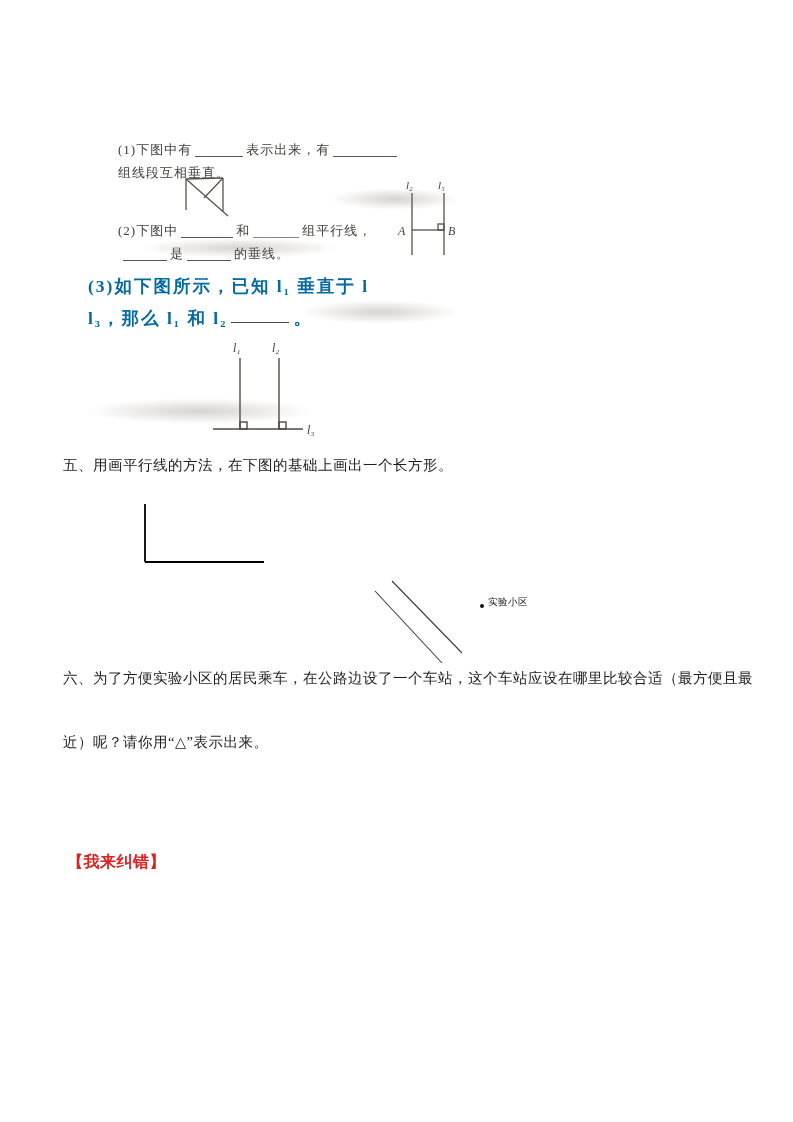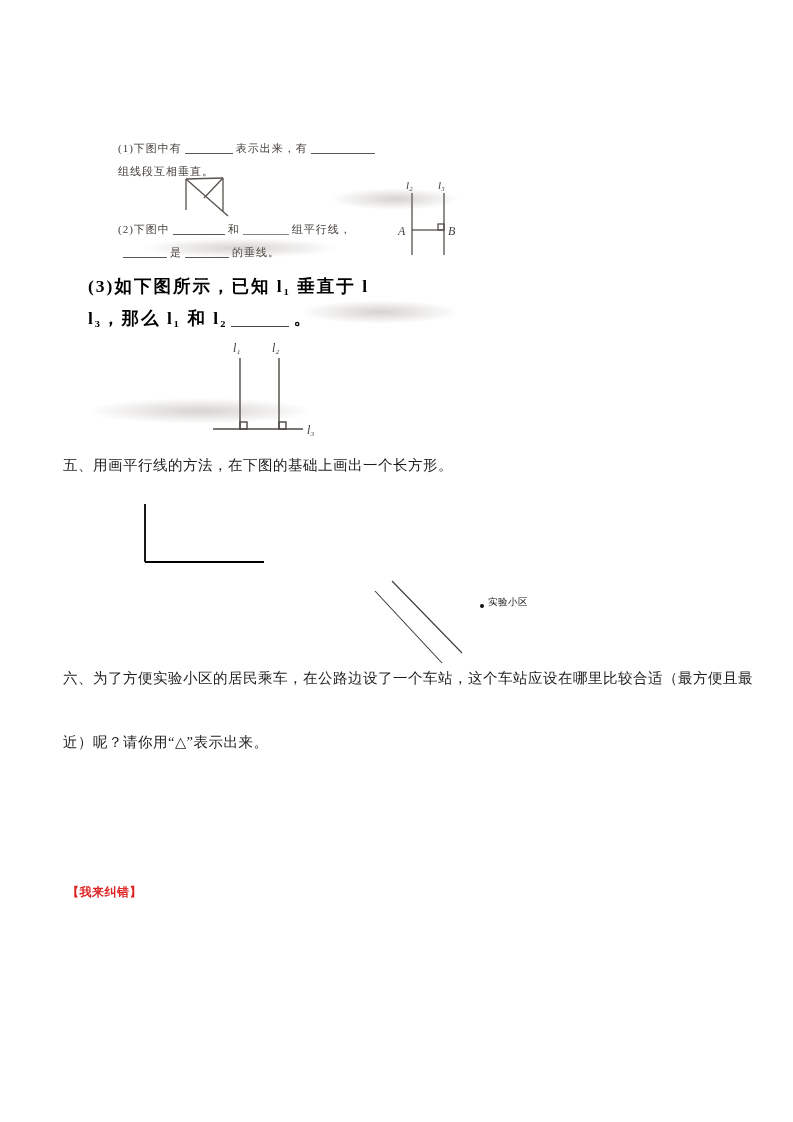--- a/index.html
+++ b/index.html
@@ -6,46 +6,46 @@
   body{
     width:793px;height:1122px;background:#ffffff;position:relative;overflow:hidden;
     font-family:"Liberation Serif","DejaVu Serif",serif;
   }
   .abs{position:absolute;}
   
   .scan{
     color:#44403b;
     filter:blur(0.45px);
     letter-spacing:1px;
-    font-size:11px;
+    font-size:13px;
     white-space:nowrap;
-    display:flex;align-items:flex-start;
+    display:flex;align-items:center;
   }
   .scan .blank{
     display:inline-block;border-bottom:1.2px solid #5d5751;height:12px;
     margin:0 3px;vertical-align:baseline;
   }
   .scan3{
-    color:#000000;
+    color:#0369a1;
     font-size:17.5px;
     font-weight:600;
     letter-spacing:2px;
     filter:blur(0.35px);
     white-space:nowrap;
-    display:flex;align-items:center;
+    display:flex;align-items:flex-start;
   }
   .scan3 .blank{
     display:inline-block;border-bottom:1.5px solid #4a453f;height:16px;margin:0 4px;
   }
   
   .print{
     color:#1d1d1d;font-size:14.5px;letter-spacing:0.5px;white-space:nowrap;
   }
   .red-header{
-    font-size:12px;font-weight:bold;white-space:nowrap;letter-spacing:0.5px;margin-top:32px;
+    font-size:16px;font-weight:bold;white-space:nowrap;letter-spacing:0.5px;
   }
   .community-label{
     font-size:9.5px;font-weight:normal;color:#111;white-space:nowrap;letter-spacing:0.5px;
   }
   .dot{
     width:4px;height:4px;border-radius:50%;background:#111;
   }
   svg{display:block;overflow:visible;}
   svg text{font-family:"Liberation Serif","DejaVu Serif",serif;font-style:italic;}
   .artifact{

